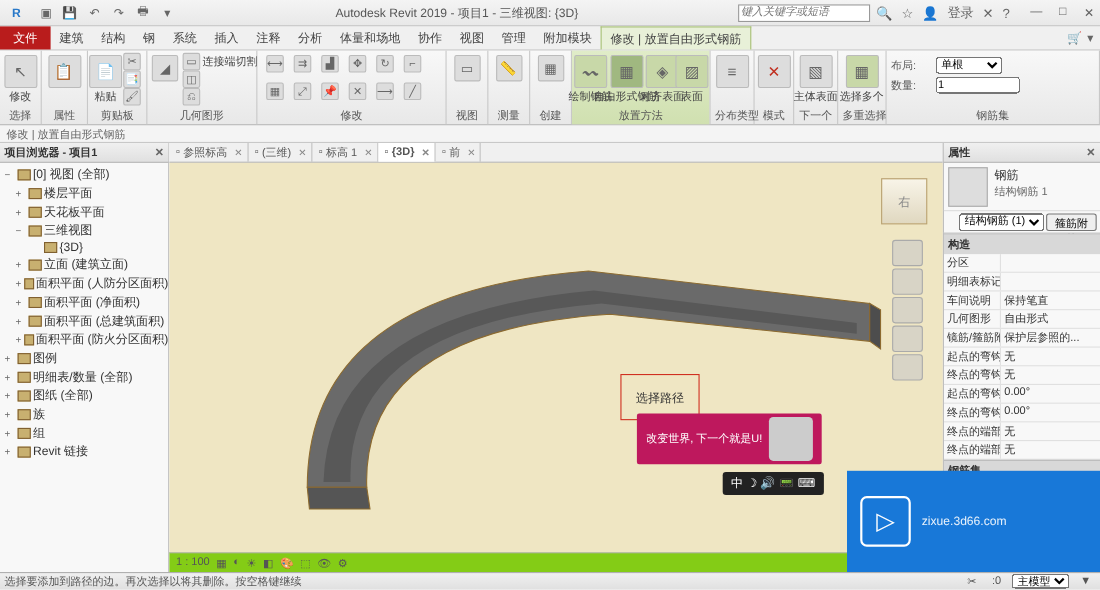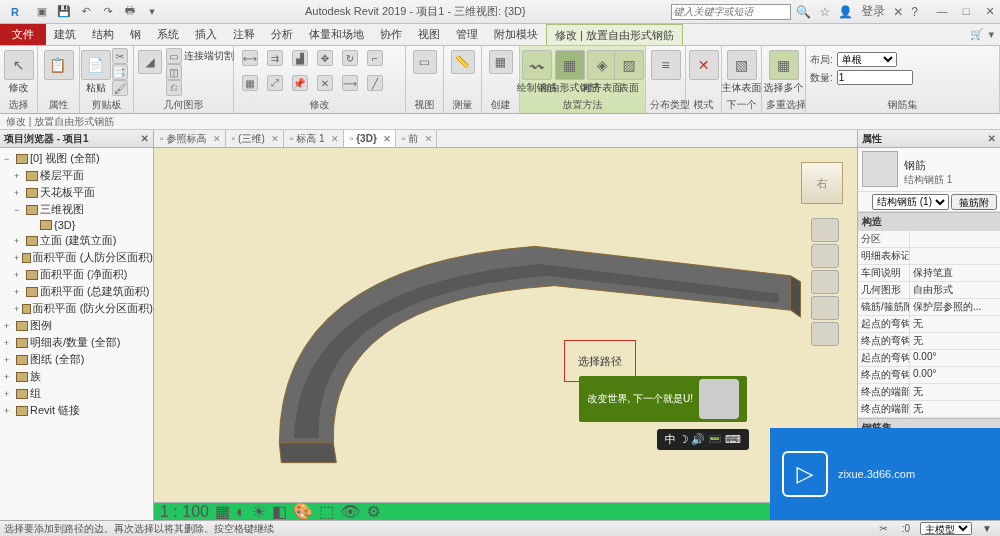--- a/index.html
+++ b/index.html
@@ -55,31 +55,31 @@
 .tree .lvl1{padding-left:14px;} .tree .lvl2{padding-left:28px;}
 
 .viewwrap { flex:1; display:flex; flex-direction:column; background:#fff;}
 .viewtabs { height:18px; background:#f0f0f0; border-bottom:1px solid #b0b0b0; display:flex; align-items:stretch;}
 .vtab { padding:0 18px 0 6px; display:flex; align-items:center; border-right:1px solid #c0c0c0; font-size:10px; color:#555; position:relative; gap:3px;}
 .vtab.active { background:#fff; font-weight:bold;}
 .vtab .tx{margin-left:auto;position:absolute;right:4px;color:#888;font-size:9px;}
 .canvas { flex:1; background:#efe6c3; position:relative; overflow:hidden;}
 .canvas svg { width:100%; height:100%;}
 .redbox { position:absolute; left:410px; top:192px; width:72px; height:42px; border:1.5px solid #d03020; display:flex; align-items:center; justify-content:center; font-size:11px; color:#333;}
-.overlay-tip{position:absolute;right:110px;bottom:80px;background:#4d7c0f;color:#fff;font-size:10px;padding:3px 8px;border-radius:2px;display:flex;align-items:center;gap:6px;}
+.overlay-tip{position:absolute;right:110px;bottom:80px;background:#be185d;color:#fff;font-size:10px;padding:3px 8px;border-radius:2px;display:flex;align-items:center;gap:6px;}
 .overlay-tip .face{width:40px;height:40px;background:#ccc;border-radius:4px;}
 .viewcube{position:absolute;right:14px;top:14px;width:42px;height:42px;background:linear-gradient(#f8f4e8,#e0d8c0);border:1px solid #b8a070;display:flex;align-items:center;justify-content:center;font-size:11px;color:#888;}
 .nav3d{position:absolute;right:18px;top:70px;width:28px;display:flex;flex-direction:column;gap:2px;}
 .nav3d span{height:24px;background:rgba(200,200,200,0.6);border:1px solid #aaa;border-radius:3px;}
 .overlay-dark{position:absolute;right:108px;bottom:52px;background:#222;color:#fff;padding:3px 8px;border-radius:3px;font-size:11px;display:flex;gap:6px;align-items:center;}
-.viewctrl{height:18px;background:#22c55e;border-top:1px solid #b0b0b0;display:flex;align-items:center;gap:6px;padding:0 6px;font-size:16px;color:#555;}
+.viewctrl{height:18px;background:#84cc16;border-top:1px solid #b0b0b0;display:flex;align-items:center;gap:6px;padding:0 6px;font-size:10px;color:#555;}
 .viewctrl span{display:inline-flex;align-items:center;}
 
 .props { width:143px; background:#f8f8f8; border-left:1px solid #b0b0b0; display:flex; flex-direction:column;}
-.props .thumb{height:44px;display:flex;align-items:flex-end;gap:6px;padding:4px;border-bottom:1px solid #ddd;}
+.props .thumb{height:44px;display:flex;align-items:flex-start;gap:6px;padding:4px;border-bottom:1px solid #ddd;}
 .props .thumb .img{width:36px;height:36px;background:#ddd;border:1px solid #aaa;}
 .props .typesel{height:20px;display:flex;align-items:center;gap:2px;padding:0 3px;border-bottom:1px solid #ddd;}
 .props .typesel select{flex:1;font-size:10px;height:16px;margin-left:11px;}
 .props .typesel button{font-size:10px;height:16px;padding:0 2px;}
 .props .grid{flex:1;overflow:auto;font-size:10px;}
 .props .gh{background:#d8d8d8;padding:2px 4px;font-weight:bold;border-top:1px solid #bbb;}
 .props .row{display:flex;border-bottom:1px solid #e0e0e0;}
 .props .row .k{width:52px;padding:1px 3px;border-right:1px solid #e0e0e0;white-space:nowrap;overflow:hidden;}
 .props .row .v{flex:1;padding:1px 3px;white-space:nowrap;overflow:hidden;}
 .props .foot{border-top:1px solid #c0c0c0;padding:2px;display:flex;justify-content:flex-end;}
@@ -88,21 +88,21 @@
 .statusbar{position:absolute;left:0;right:0;bottom:0;height:16px;background:linear-gradient(#f0f0f0,#e0e0e0);border-top:1px solid #b0b0b0;display:flex;align-items:center;font-size:10px;color:#555;padding:0 4px;gap:8px;}
 .statusbar .mid{margin-left:auto;display:flex;gap:6px;align-items:center;}
 .statusbar .mid span{padding:0 4px;}
 .statusbar select{font-size:10px;height:13px;}
 
 .watermark{position:absolute;right:0;bottom:16px;width:230px;height:92px;background:#1878d8;color:#fff;display:flex;align-items:center;gap:10px;padding:0 12px;}
 .watermark .play{width:46px;height:46px;border:2px solid #fff;border-radius:6px;display:flex;align-items:center;justify-content:center;font-size:22px;}
 .watermark .txt{display:flex;flex-direction:column;}
 .watermark .txt .a{font-size:22px;font-weight:bold;}
 .watermark .txt .b{font-size:11px;opacity:.9;}
-.formrow{display:flex;align-items:flex-end;gap:4px;font-size:10px;color:#555;white-space:nowrap;}
+.formrow{display:flex;align-items:flex-end;gap:18px;font-size:10px;color:#555;white-space:nowrap;}
 .formrow select,.formrow input{font-size:10px;height:15px;}
 </style>
 </head>
 <body>
 
 <div class="titlebar">
   <span class="logo">R</span>
   <div class="qat">
     <span>▣</span>
     <span>💾</span>

